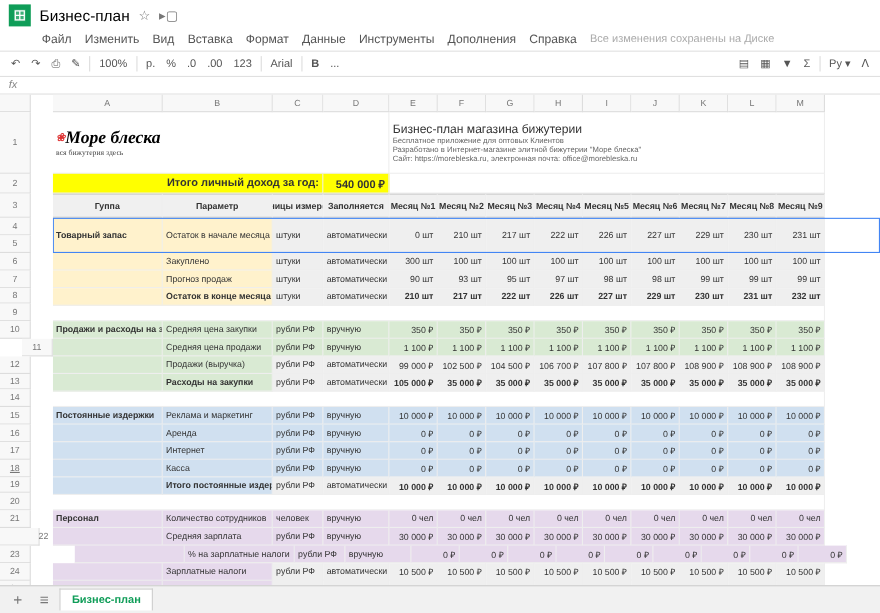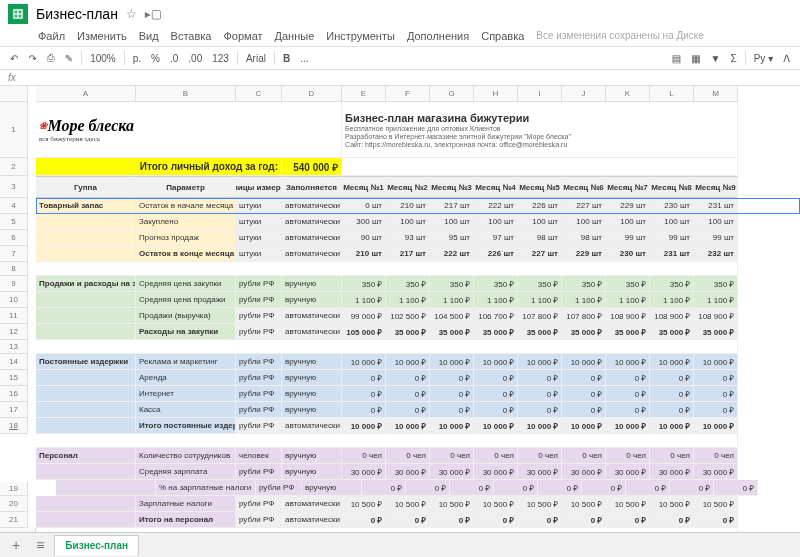--- a/index.html
+++ b/index.html
@@ -29,21 +29,21 @@
   .cell { border-right: 1px solid #eee; border-bottom: 1px solid #eee; padding: 0 3px; font-size: 8px; white-space: nowrap; overflow: hidden; display: flex; align-items: center; }
   .cell.bold { font-weight: bold; }
   .cell.right { justify-content: flex-end; }
   .cell.center { justify-content: center; }
   .cell.hdr { background: #f0f0f0; font-weight: bold; border-top: 1px solid #ccc; border-bottom: 1px solid #ccc; }
   .logo-cell { flex-direction: column; align-items: flex-start; justify-content: center; font-family: serif; }
   .logo-cell .brand { font-size: 16px; font-style: italic; font-weight: bold; color: #000; }
   .logo-cell .tag { font-size: 7px; color: #444; }
   .flower { color: #d33; font-size: 10px; position: relative; top: -2px; }
   .info-cell { flex-direction: column; align-items: flex-start; justify-content: center; gap: 1px; }
-  .info-cell .t1 { font-size: 11px; font-weight: bold; }
+  .info-cell .t1 { font-size: 11px; font-weight: normal; }
   .info-cell .t2 { font-size: 7px; color: #666; }
   .yellow { background: #ffff00 !important; font-weight: bold; font-size: 10px; }
   .beige { background: #fff2cc; }
   .green { background: #d9ead3; }
   .blue  { background: #d0e0f0; }
   .purple{ background: #e6d9ec; }
   .pink  { background: #f4cccc; }
   .grey  { background: #efefef; }
   .tabs { position: fixed; bottom: 0; left: 0; right: 0; display: flex; align-items: center; background: #f1f1f1; border-top: 1px solid #ccc; padding: 2px 6px; gap: 4px; font-size: 10px; }
   .tab { padding: 4px 10px; background: #e8e8e8; border: 1px solid #ccc; border-bottom: none; cursor: pointer; }
@@ -122,29 +122,29 @@
       <div class="rownum" data-interactable="true" style="height: 56px; line-height: 56px;">1</div>
       <div class="rownum" data-interactable="true" style="height: 18px; line-height: 18px;">2</div>
       <div class="rownum" data-interactable="true" style="height: 22px; line-height: 22px;">3</div>
       <div class="rownum" data-interactable="true" style="height: 16px; line-height: 16px;">4</div>
       <div class="rownum" data-interactable="true" style="height: 16px; line-height: 16px;">5</div>
       <div class="rownum" data-interactable="true" style="height: 16px; line-height: 16px;">6</div>
       <div class="rownum" data-interactable="true" style="height: 16px; line-height: 16px;">7</div>
       <div class="rownum" data-interactable="true" style="height: 14px; line-height: 14px;">8</div>
       <div class="rownum" data-interactable="true" style="height: 16px; line-height: 16px;">9</div>
       <div class="rownum" data-interactable="true" style="height: 16px; line-height: 16px;">10</div>
-      <div class="rownum" data-interactable="true" style="height: 16px; line-height: 16px;">11</div>
+      <div class="rownum" data-interactable="true" style="height: 16px; line-height: 16px; margin-left: 20px;">11</div>
       <div class="rownum" data-interactable="true" style="height: 16px; line-height: 16px;">12</div>
       <div class="rownum" data-interactable="true" style="height: 14px; line-height: 14px;">13</div>
       <div class="rownum" data-interactable="true" style="height: 16px; line-height: 16px;">14</div>
       <div class="rownum" data-interactable="true" style="height: 16px; line-height: 16px; text-align: center;">15</div>
       <div class="rownum" data-interactable="true" style="height: 16px; line-height: 16px;">16</div>
       <div class="rownum" data-interactable="true" style="height: 16px; line-height: 16px;">17</div>
       <div class="rownum" data-interactable="true" style="height: 16px; line-height: 16px; text-decoration: underline;">18</div>
-      <div class="rownum" data-interactable="true" style="height: 14px; line-height: 14px; margin-top: 48px;">19</div>
+      <div class="rownum" data-interactable="true" style="height: 14px; line-height: 14px;">19</div>
       <div class="rownum" data-interactable="true" style="height: 16px; line-height: 16px;">20</div>
       <div class="rownum" data-interactable="true" style="height: 16px; line-height: 16px;">21</div>
       <div class="rownum" data-interactable="true" style="height: 16px; line-height: 16px; padding-left: 35px;">22</div>
       <div class="rownum" data-interactable="true" style="height: 16px; line-height: 16px;">23</div>
       <div class="rownum" data-interactable="true" style="height: 16px; line-height: 16px;">24</div>
       <div class="rownum" data-interactable="true" style="height: 14px; line-height: 14px;">25</div>
       <div class="rownum" data-interactable="true" style="height: 16px; line-height: 16px;">26</div>
     </div>
   <div class="grid">
     <div class="colhdrs" id="colhdrs">
@@ -188,21 +188,21 @@
           <div class="cell cM hdr center bold" data-interactable="false">Месяц №1</div>
           <div class="cell cM hdr center bold" data-interactable="false">Месяц №2</div>
           <div class="cell cM hdr center bold" data-interactable="false">Месяц №3</div>
           <div class="cell cM hdr center bold" data-interactable="false">Месяц №4</div>
           <div class="cell cM hdr center bold" data-interactable="false">Месяц №5</div>
           <div class="cell cM hdr center bold" data-interactable="false">Месяц №6</div>
           <div class="cell cM hdr center bold" data-interactable="false">Месяц №7</div>
           <div class="cell cM hdr center bold" data-interactable="false">Месяц №8</div>
           <div class="cell cM hdr center bold" data-interactable="false">Месяц №9</div>
         </div>
-        <div class="row sel" style="height: 16px;">
+        <div class="row sel" style="height: 32px;">
           <div class="cell cA bold beige" data-interactable="true">Товарный запас</div>
           <div class="cell cB beige" data-interactable="true">Остаток в начале месяца</div>
           <div class="cell cC grey" data-interactable="true">штуки</div>
           <div class="cell cD grey" data-interactable="true">автоматически</div>
           <div class="cell cM right grey" data-interactable="true">0 шт</div>
           <div class="cell cM right grey" data-interactable="true">210 шт</div>
           <div class="cell cM right grey" data-interactable="true">217 шт</div>
           <div class="cell cM right grey" data-interactable="true">222 шт</div>
           <div class="cell cM right grey" data-interactable="true">226 шт</div>
           <div class="cell cM right grey" data-interactable="true">227 шт</div>

